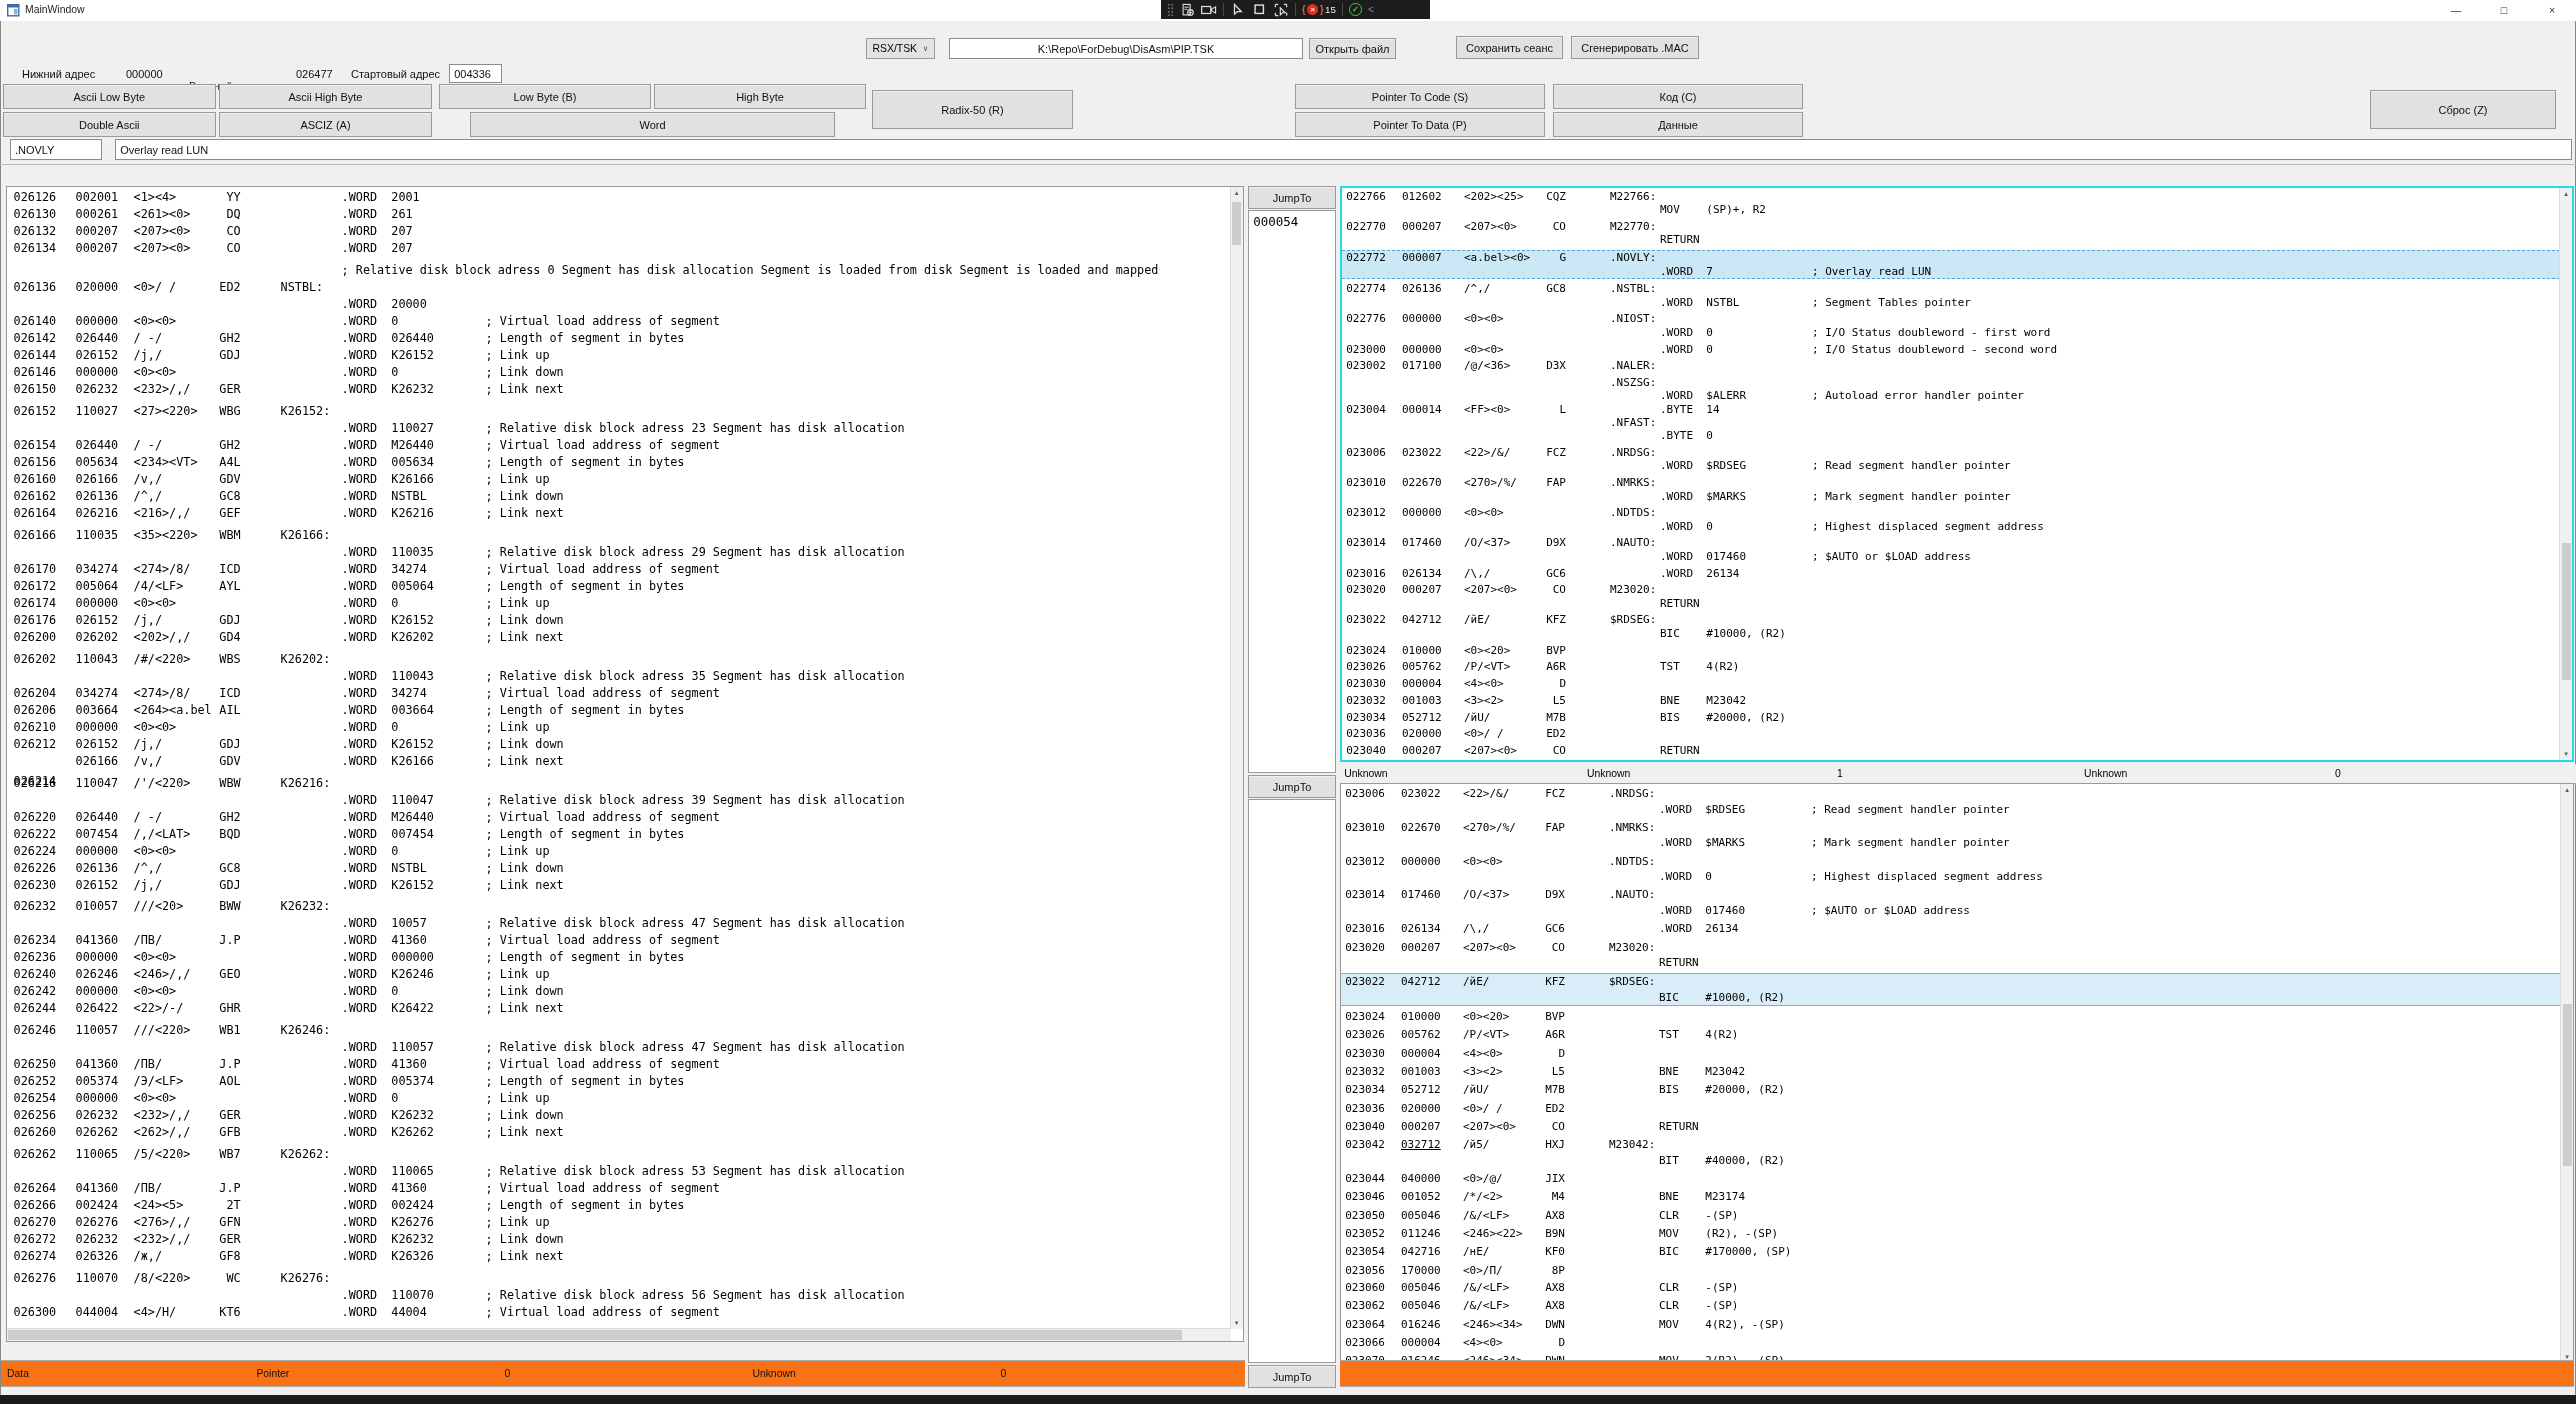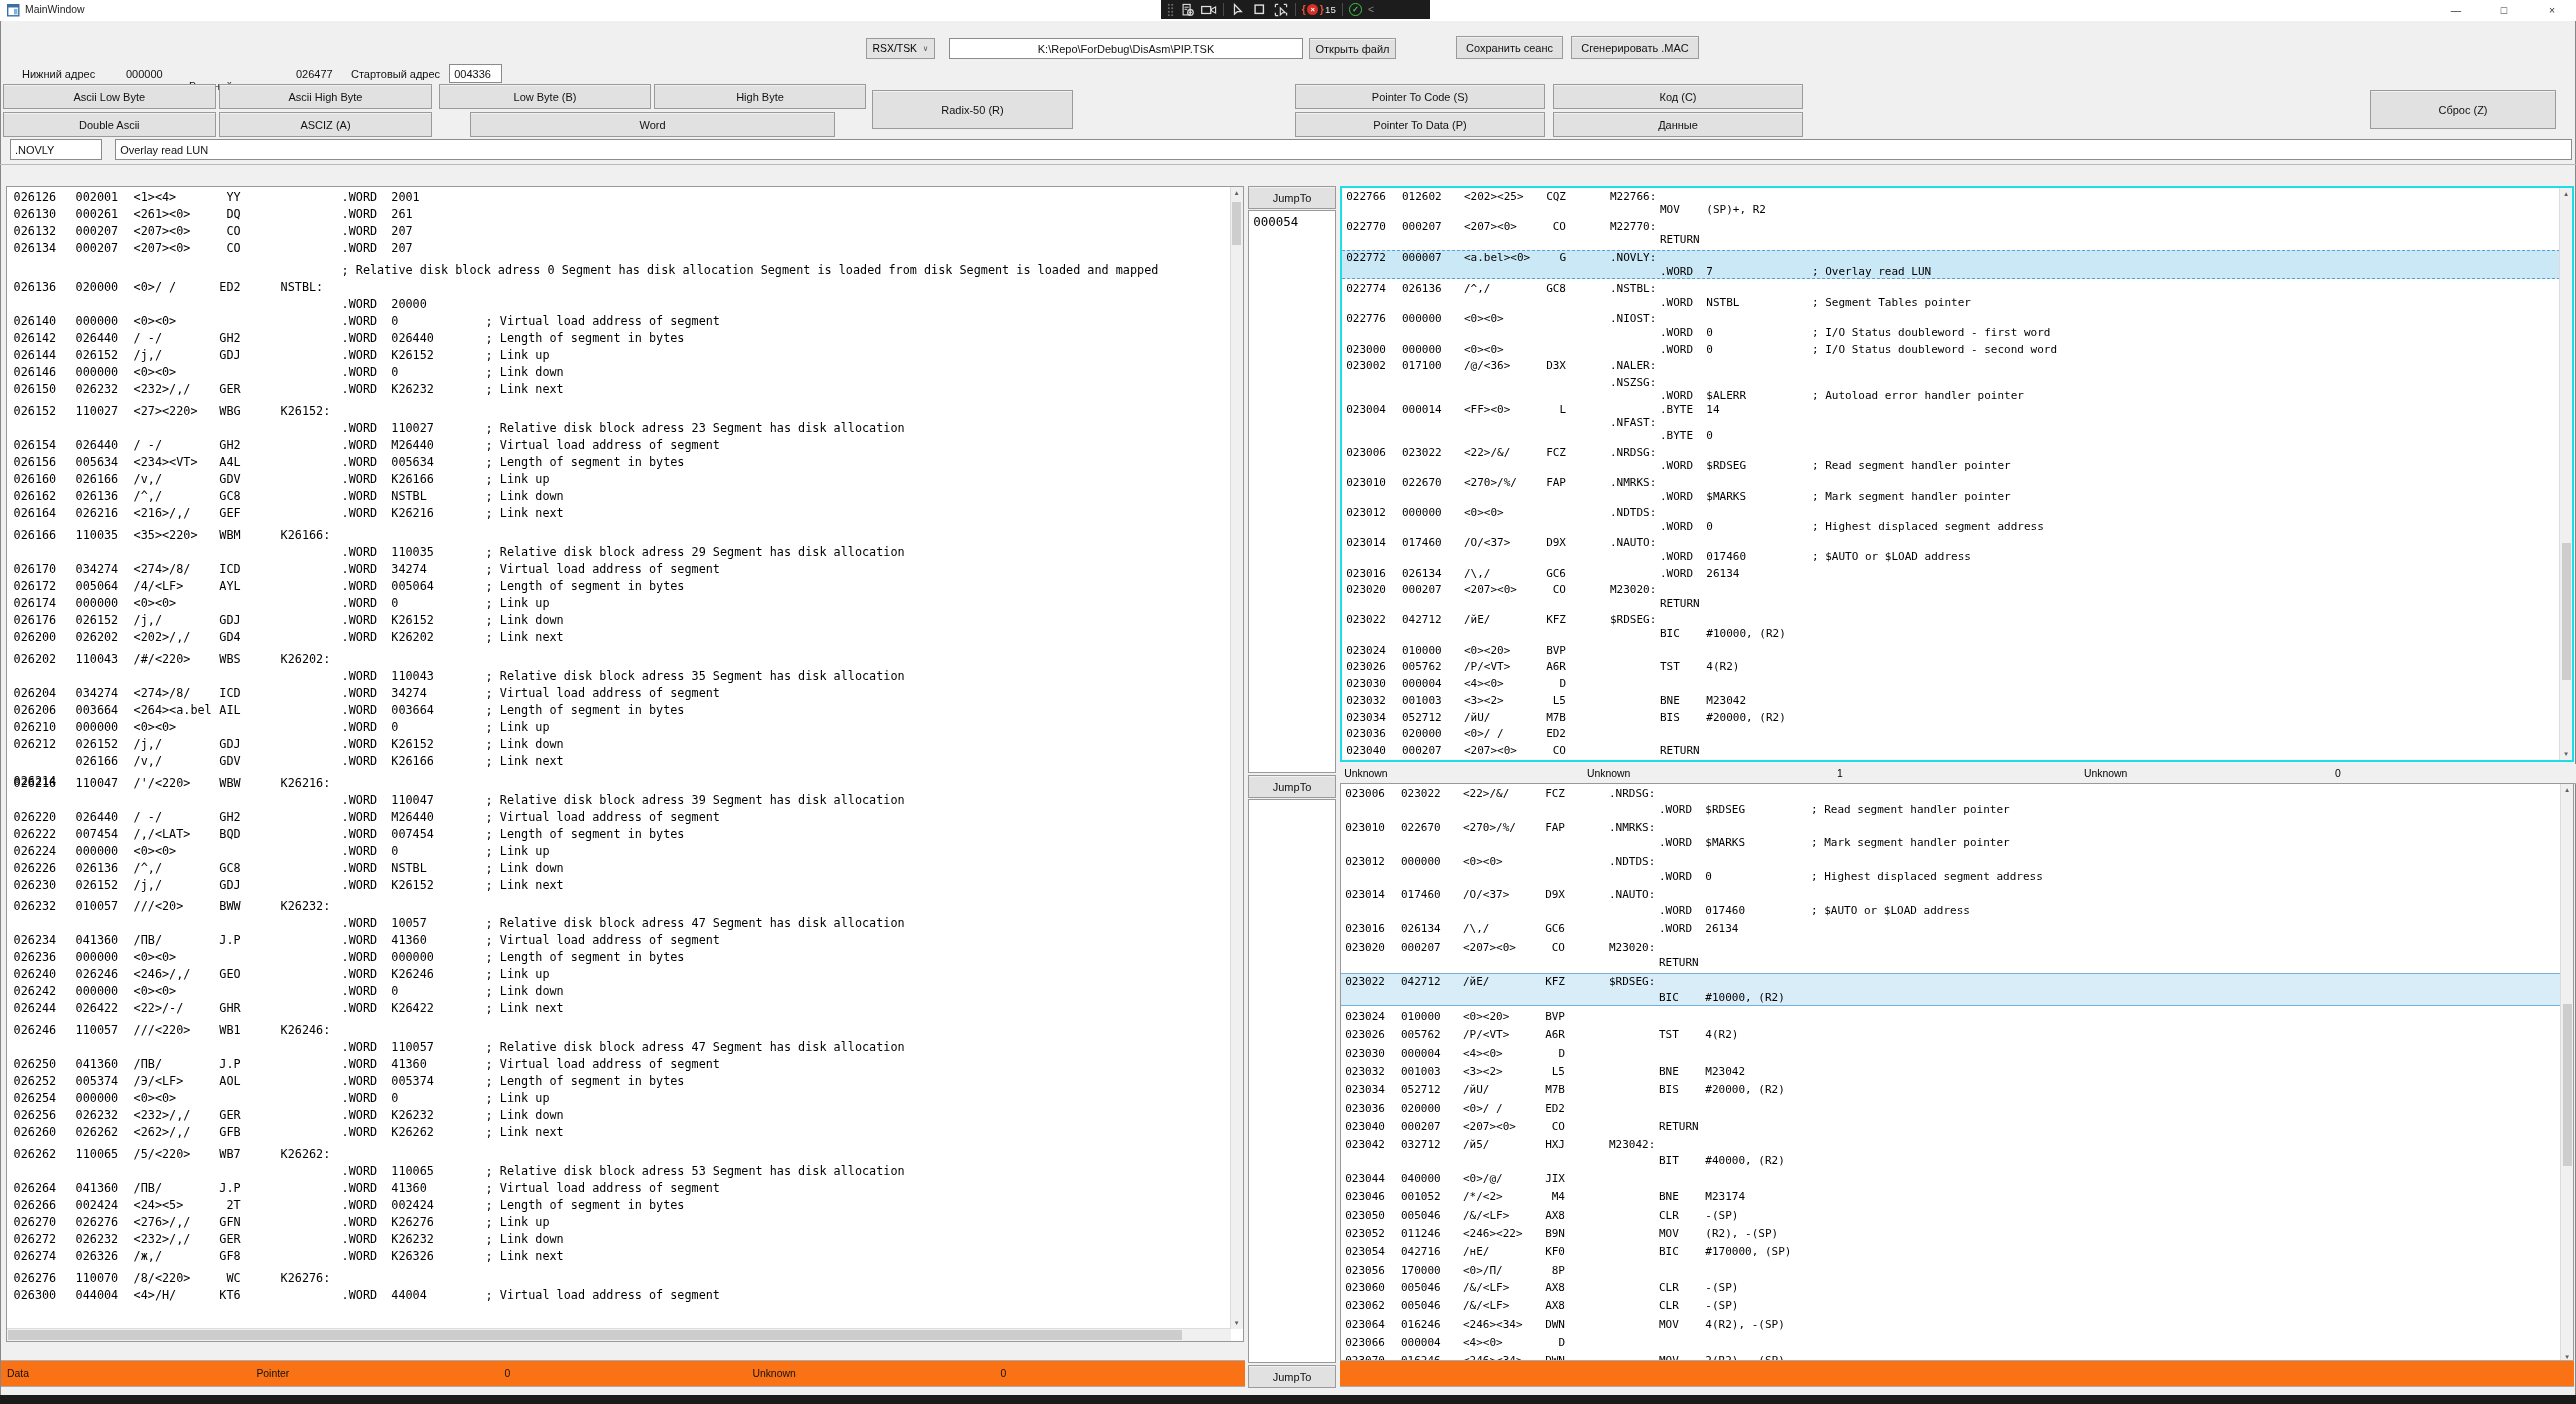--- a/index.html
+++ b/index.html
@@ -604,20 +604,24 @@
           <span style="left: 479px;">; Link next</span>
         </div>
         <div class="lrow" style="height: 17px; line-height: 17px; margin-top: 4.9px;">
           <span style="left: 7px;">026276</span>
           <span style="left: 69px;">110070</span>
           <span style="left: 127px;">/8/&lt;220&gt;</span>
           <span style="left: 192px; width: 42px; text-align: right;">WC</span>
           <span style="left: 274px;">K26276:</span>
         </div>
         <div class="lrow" style="height: 17px; line-height: 17px;">
+          <span style="left: 335px;">.WORD  110070</span>
+          <span style="left: 479px;">; Relative disk block adress 56 Segment has disk allocation</span>
+        </div>
+        <div class="lrow" style="height: 17px; line-height: 17px;">
           <span style="left: 7px;">026300</span>
           <span style="left: 69px;">044004</span>
           <span style="left: 127px;">&lt;4&gt;/H/</span>
           <span style="left: 192px; width: 42px; text-align: right;">KT6</span>
           <span style="left: 335px;">.WORD  44004</span>
           <span style="left: 479px;">; Virtual load address of segment</span>
         </div>
       </div>
     <div class="sb-v" style="height:1142px">
       <div class="sb-arrow" style="top:0">▲</div>
@@ -970,21 +974,21 @@
         </div>
         <div class="lrow" style="height: 15.5px; line-height: 15.5px; margin-top: 2.8px;">
           <span style="left: 4.2px;">023040</span>
           <span style="left: 60px;">000207</span>
           <span style="left: 122px;">&lt;207&gt;&lt;0&gt;</span>
           <span style="left: 189px; width: 35px; text-align: right;">CO</span>
           <span style="left: 318px;">RETURN</span>
         </div>
         <div class="lrow" style="height: 15.5px; line-height: 15.5px; margin-top: 2.8px;">
           <span style="left: 4.2px;">023042</span>
-          <span style="left: 60px;">032712</span>
+          <span style="left: 60px; text-decoration: underline;">032712</span>
           <span style="left: 122px;">/й5/</span>
           <span style="left: 189px; width: 35px; text-align: right;">HXJ</span>
           <span style="left: 268px;">M23042:</span>
         </div>
         <div class="lrow" style="height: 15.5px; line-height: 15.5px;">
           <span style="left: 318px;">BIT    #40000, (R2)</span>
         </div>
         <div class="lrow" style="height: 15.5px; line-height: 15.5px; margin-top: 2.8px;">
           <span style="left: 4.2px;">023044</span>
           <span style="left: 60px;">040000</span>

